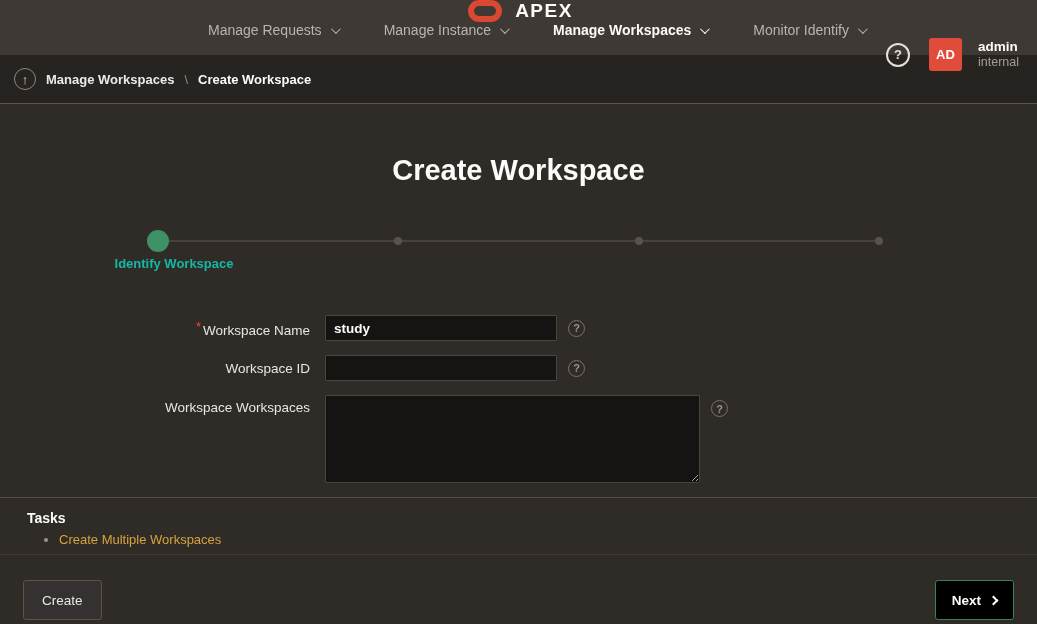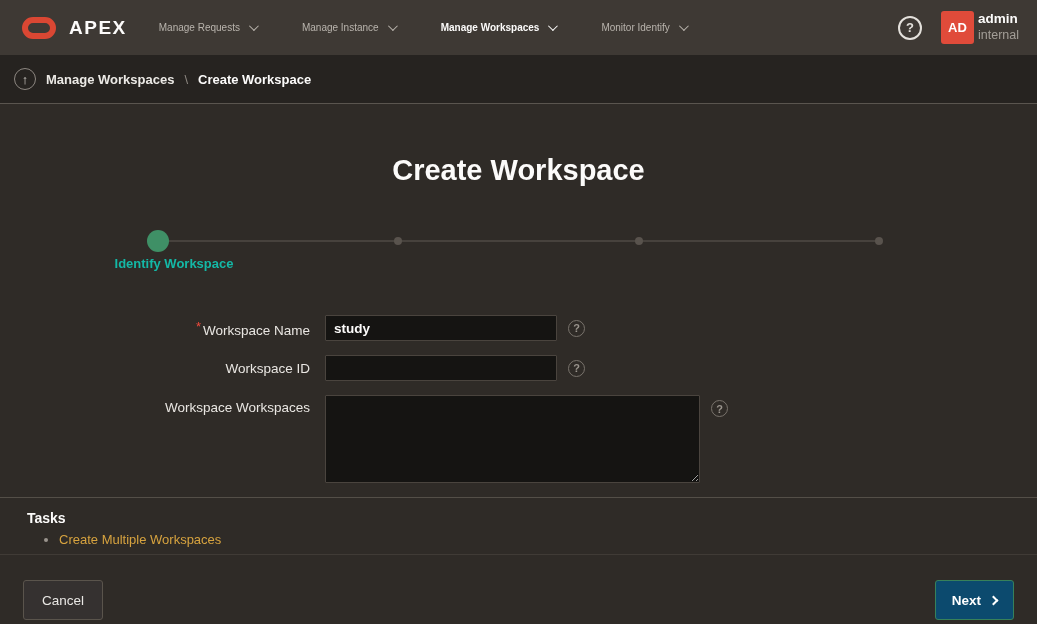--- a/index.html
+++ b/index.html
@@ -8,47 +8,48 @@
     background: #2f2b27;
     font-family: "Liberation Sans", sans-serif;
     -webkit-font-smoothing: antialiased;
   }
 
   
   .navbar {
     height: 55px; background: #3e3934;
     display: flex; align-items: center;
     padding: 0 18px 0 22px;
+    flex-direction: column;
   }
   .brand { display: flex; align-items: center; gap: 13px; cursor: pointer; }
   .oracle-ring {
     width: 34px; height: 22px;
     border: 6px solid #da4733; border-radius: 11px;
   }
   .brand-name {
     color: #fcfbfa; font-size: 19px; font-weight: bold; letter-spacing: 1.5px;
   }
   .nav-menus { display: flex; align-items: center; gap: 46px; margin-left: 32px; }
   .nav-item {
     display: flex; align-items: center; gap: 9px;
-    color: #b9b4ad; font-size: 10px; cursor: pointer; white-space: nowrap; justify-content: flex-end;
+    color: #b9b4ad; font-size: 14px; cursor: pointer; white-space: nowrap; justify-content: flex-end;
   }
   .nav-item.active { color: #fcfbfa; font-weight: bold; }
   .chev {
     width: 7px; height: 7px; flex: 0 0 auto;
     border-right: 1.7px solid currentColor; border-bottom: 1.7px solid currentColor;
     transform: rotate(45deg) translateY(-2px);
   }
   .nav-right { margin-left: auto; display: flex; align-items: center; gap: 19px; }
   .help-circle {
     width: 24px; height: 24px; border: 2px solid #e4e1dc; border-radius: 50%;
     color: #e4e1dc; font-size: 13px; font-weight: bold;
     display: flex; align-items: center; justify-content: center; cursor: pointer;
   }
-  .user-chip { display: flex; align-items: flex-start; gap: 4px; cursor: pointer; }
+  .user-chip { display: flex; align-items: flex-end; gap: 16px; cursor: pointer; }
   .avatar {
     width: 33px; height: 33px; background: #e04b3a; border-radius: 3px;
     color: #fff; font-size: 13px; font-weight: bold;
     display: flex; align-items: center; justify-content: center;
   }
   .user-meta { display: flex; flex-direction: column; line-height: 1.25; }
   .user-name { color: #fcfbfa; font-size: 13.5px; font-weight: bold; }
   .user-realm { color: #a39e97; font-size: 12.5px; }
 
   
@@ -137,21 +138,21 @@
   .btn {
     height: 40px; border-radius: 3px; font-size: 13.5px; cursor: pointer;
     font-family: "Liberation Sans", sans-serif;
     display: flex; align-items: center;
   }
   .btn-cancel {
     background: #353130; border: 1px solid #5a544c; color: #e9e7e4;
     padding: 0 18px;
   }
   .btn-next {
-    background: #0c4a6e; border: 1px solid #37815a; color: #ffffff;
+    background: #000000; border: 1px solid #37815a; color: #ffffff;
     font-weight: bold; padding: 0 16px; gap: 9px;
   }
   .chev-right {
     width: 7px; height: 7px;
     border-right: 2px solid #ffffff; border-top: 2px solid #ffffff;
     transform: rotate(45deg);
   }
 </style>
 </head>
 <body>
@@ -239,21 +240,21 @@
     <div class="tasks-heading">Tasks</div>
     <ul class="tasks-list">
       <li>
         <a class="task-link">Create Multiple Workspaces</a>
       </li>
     </ul>
   </section>
 
   <div class="footer">
     <button class="btn btn-cancel">
-        <span>Cancel</span>
+        <span>Create</span>
       </button>
     <button class="btn btn-next">
         <span>Next</span>
         <span class="chev-right"></span>
       </button>
   </div>
 
 </main>
 
 </body></html>

